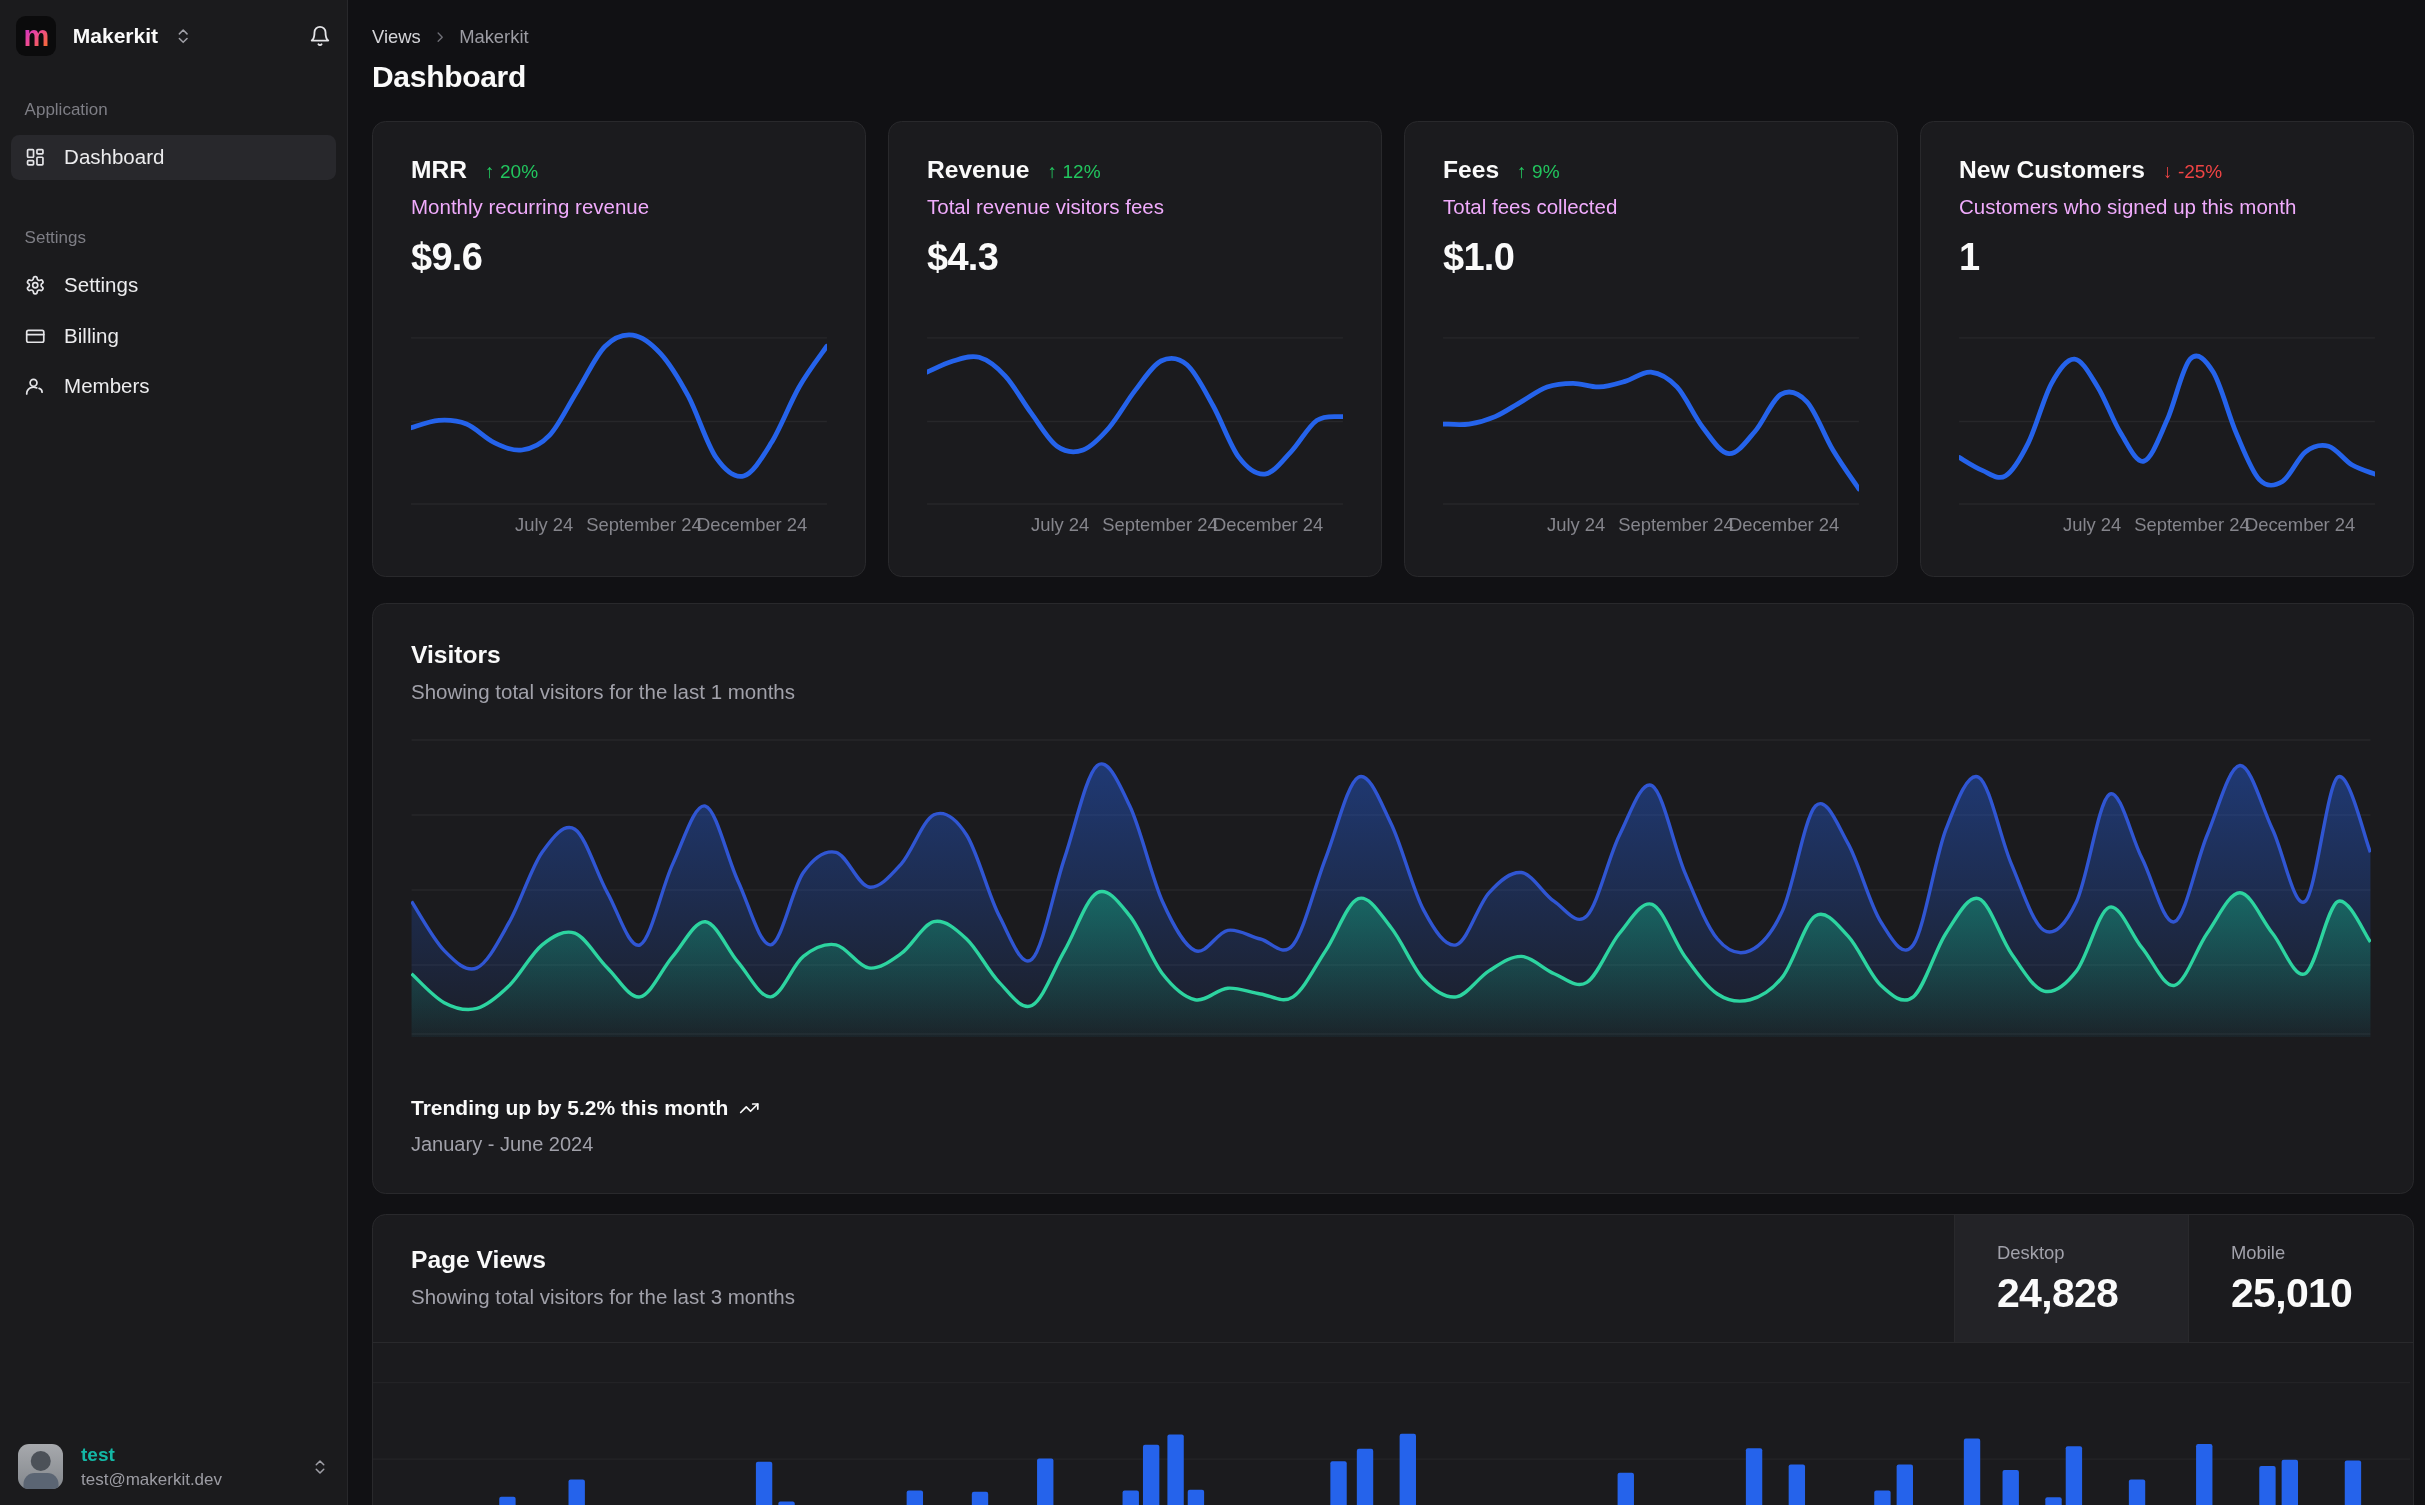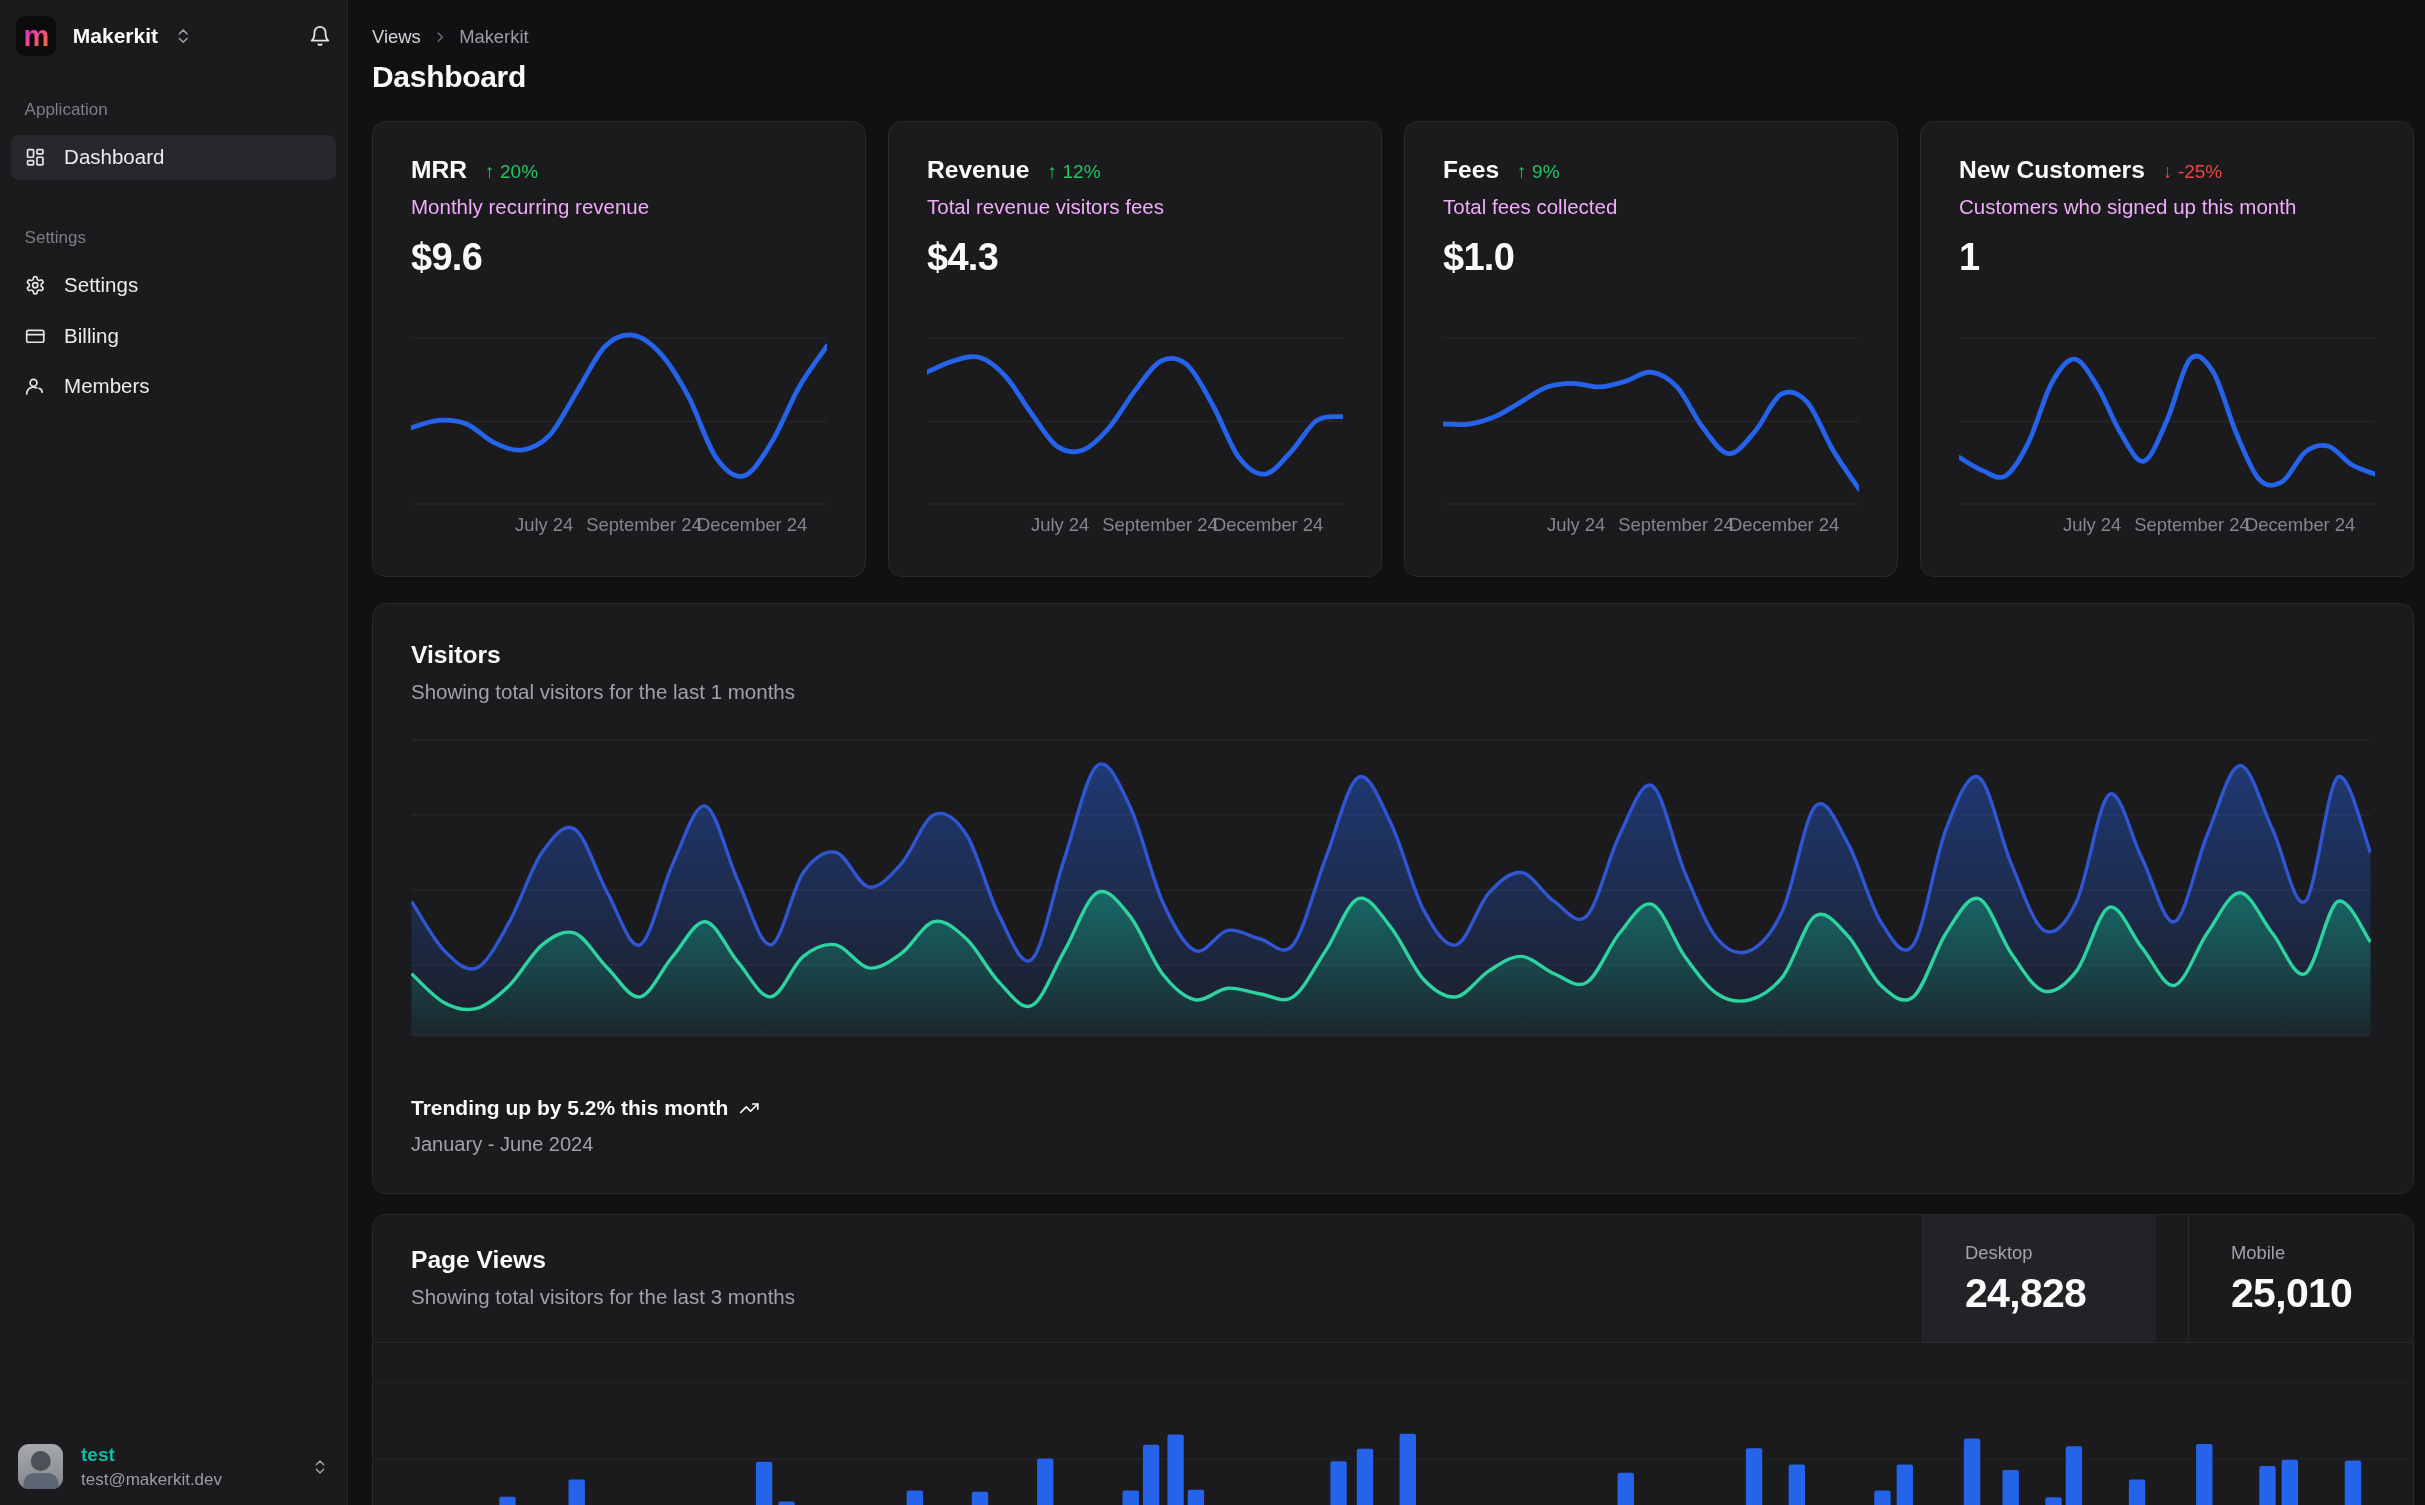--- a/index.html
+++ b/index.html
@@ -74,21 +74,21 @@
   .block-sub { font-size:20.5px; color:#a1a1aa; margin-top:11px; }
   .visitors-chart-wrap { margin-top:33px; }
   .visitors-footer { margin-top:57px; }
   .trend-line { font-size:21px; font-weight:600; display:flex; align-items:center; gap:11px; }
   .trend-line .icon { color:#fafafa; }
   .period-line { font-size:20px; color:#a1a1aa; margin-top:12.3px; }
 
   .pv-card { margin-top:20.5px; height:437px; overflow:hidden; padding:0; }
   .pv-header { display:flex; height:128px; border-bottom:0.7px solid #29292c;justify-content:space-between; }
   .pv-titles { padding:31px 38px; flex:1; }
-  .pv-boxes { display:flex;gap:32px; }
+  .pv-boxes { display:flex; }
   .pv-box { width:225px; border-left:0.7px solid #29292c; padding:27px 0 0 42px; cursor:pointer; }
   .pv-box.active { width:234px; background:#232327; }
   .pv-box-label { font-size:18.4px; color:#a1a1aa; }
   .pv-box-value { font-size:41px; font-weight:700; margin-top:5.5px; letter-spacing:-0.7px; }
   .pv-chart-wrap svg { display:block; }
 </style>
 </head>
 <body>
 
 <div class="app">

